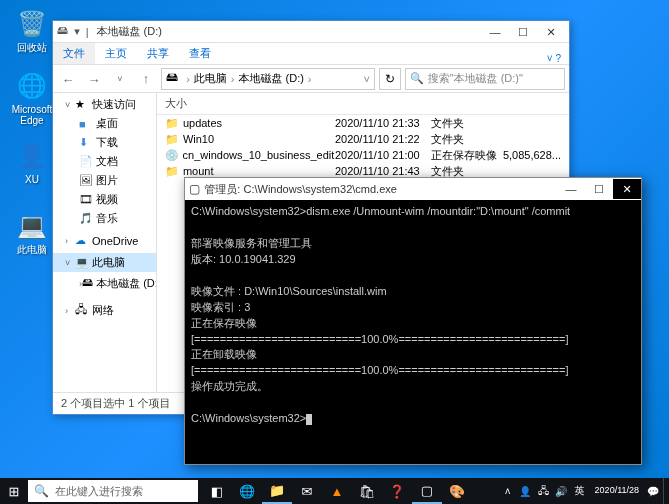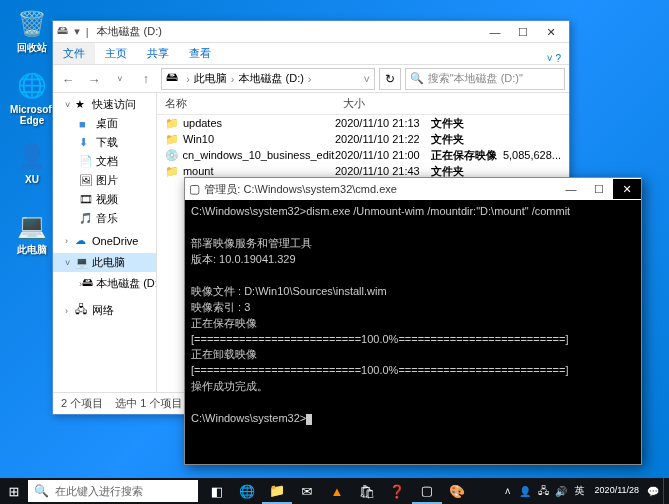--- a/index.html
+++ b/index.html
@@ -1,21 +1,21 @@
 <!DOCTYPE html>
 <html><head>
 <meta charset="utf-8">
 <style>
 * { margin: 0; padding: 0; box-sizing: border-box; font-family: "Microsoft YaHei", "Segoe UI", sans-serif; }
 body { width: 669px; height: 504px; background: linear-gradient(135deg, #0078d4 0%, #1e90ff 50%, #0078d4 100%); overflow: hidden; position: relative; }
 
 
 .desktop-icon { position: absolute; width: 44px; text-align: center; color: #fff; font-size: 10px; cursor: pointer; }
 .desktop-icon .ic { width: 32px; height: 32px; margin: 0 auto 2px; display: flex; align-items: center; justify-content: center; font-size: 24px; }
-.desktop-icon .lbl { text-shadow: 1px 1px 2px rgba(0,0,0,0.6); line-height: 1.1; font-weight: bold; }
+.desktop-icon .lbl { text-shadow: 1px 1px 2px rgba(0,0,0,0.6); line-height: 1.1; }
 
 
 .explorer { position: absolute; left: 52px; top: 20px; width: 518px; height: 395px; background: #fff; border: 1px solid #4a8cd8; box-shadow: 2px 2px 8px rgba(0,0,0,0.3); }
 .title-bar { height: 22px; background: #fff; display: flex; align-items: center; padding: 0 4px; font-size: 11px; border-bottom: 1px solid #e0e0e0; }
 .title-bar .qa { display: flex; gap: 6px; align-items: center; }
 .title-bar .qa span { font-size: 11px; color: #555; }
 .title-bar .title-text { margin-left: 8px; flex: 1; color: #333; }
 .title-bar .win-btns { display: flex; }
 .title-bar .win-btn { width: 28px; height: 20px; text-align: center; line-height: 20px; font-size: 11px; color: #333; cursor: pointer; }
 
@@ -47,21 +47,21 @@
 .col-headers div { padding: 3px 8px; border-right: 1px solid transparent; }
 .col-name { width: 178px; }
 .col-date { width: 96px; }
 .col-type { width: 72px; }
 .col-size { flex: 1; }
 .file-list { flex: 1; overflow-y: auto; }
 .file-row { height: 16px; display: flex; font-size: 11px; align-items: center; cursor: pointer; }
 .file-row .c-name { width: 178px; padding-left: 8px; display: flex; align-items: center; overflow: hidden; white-space: nowrap; text-overflow: ellipsis; }
 .file-row .fic { width: 14px; margin-right: 4px; font-size: 11px; }
 .file-row .c-date { width: 96px; }
-.file-row .c-type { width: 72px; font-weight: bold; }
+.file-row .c-type { width: 72px; }
 .file-row .c-size { flex: 1; text-align: right; padding-right: 8px; }
 
 .status-bar { height: 22px; border-top: 1px solid #e0e0e0; display: flex; align-items: center; font-size: 11px; padding: 0 8px; color: #444; }
 .status-bar .right { margin-left: auto; display: flex; gap: 4px; }
 .status-bar .vbtn { width: 18px; height: 16px; border: 1px solid #ccc; font-size: 9px; text-align: center; cursor: pointer; }
 
 
 .cmd { position: absolute; left: 184px; top: 177px; width: 458px; height: 288px; background: #000; border: 1px solid #888; box-shadow: 3px 3px 12px rgba(0,0,0,0.5); }
 .cmd-title { height: 22px; background: #fff; display: flex; align-items: center; font-size: 11px; padding-left: 4px; color: #333; }
 .cmd-title .cic { margin-right: 4px; font-size: 12px; }
@@ -205,30 +205,29 @@
         <div class="nav-item">
             <span class="tw">›</span>
             <span class="nic">🖧</span>
             <span>网络</span>
           </div>
       </div>
     </div>
 
     <div class="file-area">
       <div class="col-headers">
-        <div class="col-name">名称</div>
         <div class="col-size">大小</div>
       </div>
       <div class="file-list">
         <div class="file-row">
           <div class="c-name">
               <span class="fic">📁</span>
               <span>updates</span>
             </div>
-          <div class="c-date">2020/11/10 21:13</div>
+          <div class="c-date">2020/11/10 21:33</div>
             <div class="c-type">文件夹</div>
             <div class="c-size"></div>
         </div>
         <div class="file-row">
           <div class="c-name">
               <span class="fic">📁</span>
               <span>Win10</span>
             </div>
           <div class="c-date">2020/11/10 21:22</div>
             <div class="c-type">文件夹</div>
@@ -251,21 +250,21 @@
           <div class="c-date">2020/11/10 21:43</div>
             <div class="c-type">文件夹</div>
             <div class="c-size"></div>
         </div>
       </div>
     </div>
   </div>
 
   <div class="status-bar">
     <span>2 个项目</span>
-    <span style="margin-left:12px;">选中 1 个项目</span>
+    <span style="">选中 1 个项目</span>
     <div class="right">
       <div class="vbtn">≡</div>
       <div class="vbtn">▦</div>
     </div>
   </div>
 </div>
 
 <div class="cmd">
   <div class="cmd-title">
     <span class="cic">▢</span>

